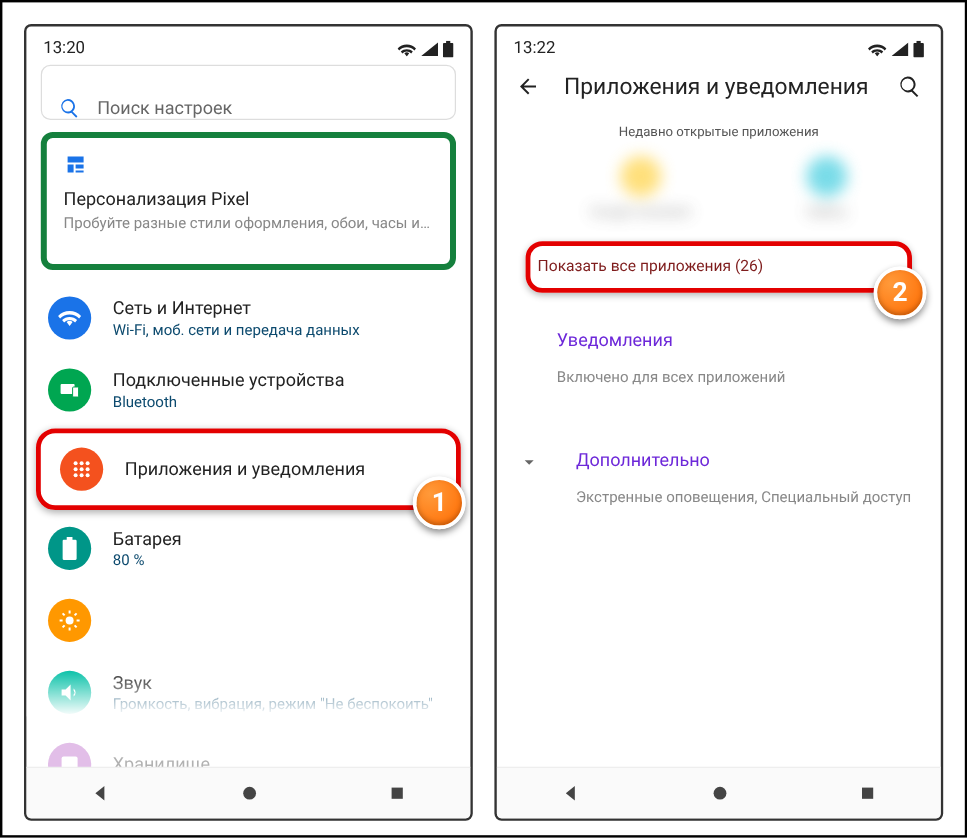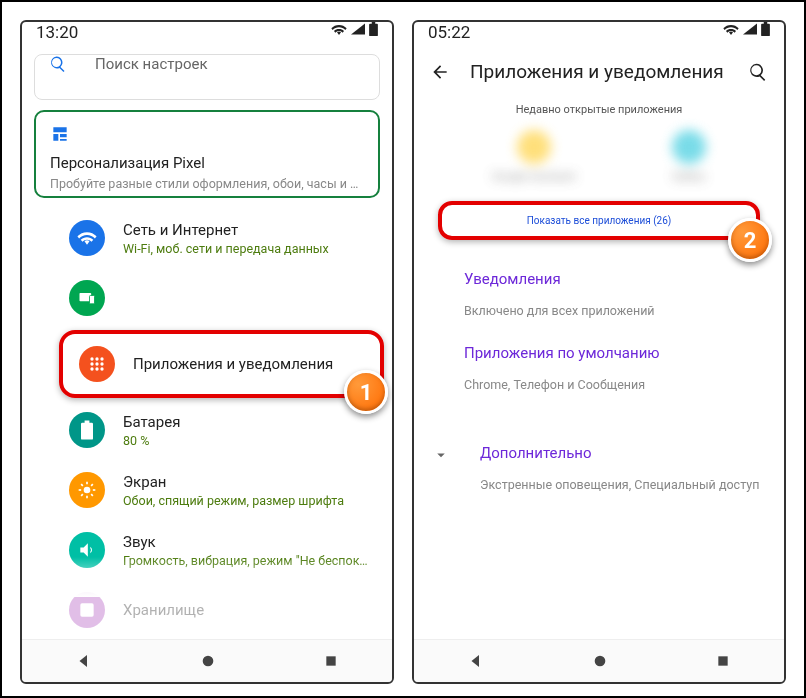--- a/index.html
+++ b/index.html
@@ -22,67 +22,67 @@
     background: #fff;
     position: relative;
     display: flex;
     flex-direction: column;
     overflow: hidden;
   }
   
   .status {
     height: 26px;
     display: flex;
-    align-items: flex-start;
+    align-items: flex-end;
     justify-content: space-between;
     padding: 0 14px;
-    font-size: 17px;
+    font-size: 14px;
     color: #222;
   }
   .status-icons { display:flex; gap:4px; align-items:center; }
   .status-icons svg { display:block; }
 
   
   .search-box {
     margin: 6px 12px 10px;
     border: 1px solid #ddd;
     border-radius: 8px;
     height: 44px;
     display: flex;
-    align-items: flex-start;
+    align-items: flex-end;
     padding: 0 14px;
-    gap: 28px;
+    gap: 14px;
     color: #666;
     font-size: 15px;
   }
 
   .card {
     margin: 0 12px 10px;
-    border: 2px solid #15803d;
+    border: 5px solid #15803d;
     border-radius: 10px;
-    padding: 12px 14px 5px;
+    padding: 12px 14px 26px;
   }
   .card-title { font-size: 15px; color:#222; margin-top:6px; }
   .card-sub   { font-size: 12.5px; color:#888; margin-top:4px; white-space:nowrap; overflow:hidden; text-overflow:ellipsis; }
 
-  .list { flex:1; overflow:hidden;padding-left:29px; }
+  .list { flex:1; overflow:hidden; }
   .item {
     display:flex;
     align-items:center;
     padding: 12px 18px;
     gap:18px;
   }
   .icon-circle {
     width:36px; height:36px; border-radius:50%;
     display:flex; align-items:center; justify-content:center;
     flex:0 0 36px;
   }
   .item-text { flex:1; min-width:0; }
   .item-title{ font-size:15px; color:#222; }
-  .item-sub  { font-size:12.5px; color:#4d7c0f; margin-top:2px; white-space:nowrap; overflow:hidden; text-overflow:ellipsis; }
+  .item-sub  { font-size:12.5px; color:#0c4a6e; margin-top:2px; white-space:nowrap; overflow:hidden; text-overflow:ellipsis; }
 
   .highlight {
     border: 4px solid #e30000;
     border-radius: 16px;
     margin: 2px 8px;
     padding: 8px 10px;
     box-shadow: 0 2px 6px rgba(0,0,0,.3);
     position:relative;
   }
 
@@ -139,23 +139,22 @@
   .recent-dot.a { background:#ffd54f; }
   .recent-dot.b { background:#4dd0e1; }
 
   .show-all-wrap {
     position:relative;
     margin: 6px 24px 18px;
   }
   .show-all {
     border:4px solid #e30000;
     border-radius:14px;
-    text-align:center;
-    color:#1d4ed8;
-    font-size:10px;
+    color:#7f1d1d;
+    font-size:13px;
     padding:10px 6px;
     box-shadow: 0 2px 6px rgba(0,0,0,.3);
   }
 
   .rows { padding: 0 0 0 0; }
   .row {
     padding: 12px 24px 14px 50px;
   }
   .row-title { font-size:15px; color:#6d28d9; }
   .row-sub   { font-size:12.5px; color:#888; margin-top:15px; }
@@ -223,20 +222,24 @@
         <div class="item-sub">Wi-Fi, моб. сети и передача данных</div>
       </span>
     </div>
 
     <div class="item">
       <span class="icon-circle" style="background:#00a651">
         <svg width="20" height="20" viewBox="0 0 24 24">
             <rect x="3" y="6" width="14" height="10" rx="1" fill="#fff"></rect>
             <rect x="15" y="9" width="6" height="10" rx="1" fill="#fff" stroke="#00a651"></rect>
           </svg>
+      </span>
+      <span class="item-text">
+        <div class="item-title">Подключенные устройства</div>
+        <div class="item-sub">Bluetooth</div>
       </span>
     </div>
 
     <div class="highlight">
       <div class="item" style="padding:4px 6px">
         <span class="icon-circle" style="background:#f4511e">
           <svg width="20" height="20" viewBox="0 0 24 24">
               <g fill="#fff">
                 <circle cx="6" cy="6" r="2"></circle>
                 <circle cx="12" cy="6" r="2"></circle>
@@ -278,24 +281,20 @@
               <line x1="12" y1="19" x2="12" y2="22"></line>
               <line x1="2" y1="12" x2="5" y2="12"></line>
               <line x1="19" y1="12" x2="22" y2="12"></line>
               <line x1="5" y1="5" x2="7" y2="7"></line>
               <line x1="17" y1="17" x2="19" y2="19"></line>
               <line x1="5" y1="19" x2="7" y2="17"></line>
               <line x1="17" y1="7" x2="19" y2="5"></line>
             </g>
           </svg>
       </span>
-      <span class="item-text">
-        <div class="item-title">Экран</div>
-        <div class="item-sub">Обои, спящий режим, размер шрифта</div>
-      </span>
     </div>
 
     <div class="item">
       <span class="icon-circle" style="background:#00bfa5">
         <svg width="20" height="20" viewBox="0 0 24 24">
             <path fill="#fff" d="M4 9v6h4l5 5V4L8 9H4zM16 8a5 5 0 010 8v-2a3 3 0 000-4z"></path>
           </svg>
       </span>
       <span class="item-text">
         <div class="item-title">Звук</div>
@@ -325,21 +324,21 @@
         <circle cx="12" cy="12" r="8" fill="#444"></circle>
       </svg>
     <svg width="16" height="16" viewBox="0 0 24 24">
         <rect x="5" y="5" width="14" height="14" fill="#444"></rect>
       </svg>
   </div>
 </div>
 
 <div class="phone">
   <div class="status">
-    <span>05:22</span>
+    <span>13:22</span>
     <span class="status-icons">
       <svg width="16" height="12" viewBox="0 0 24 18">
           <path fill="#222" d="M12 18l-3-4c1-1 2-1.3 3-1.3s2 .3 3 1.3zM12 9c-3 0-5.5 1-7.5 3l2 2.5C8 13 10 12 12 12s4 1 5.5 2.5l2-2.5C17.5 10 15 9 12 9zM12 3C7.5 3 3.5 4.8.5 8l2 2.5C5 8 8.3 6.5 12 6.5S19 8 21.5 10.5l2-2.5C20.5 4.8 16.5 3 12 3z"></path>
         </svg>
       <svg width="14" height="12" viewBox="0 0 20 16">
           <path fill="#222" d="M0 16h20V0z"></path>
         </svg>
       <svg width="9" height="14" viewBox="0 0 10 16">
           <path fill="#222" d="M3 0h4v2h2a1 1 0 011 1v12a1 1 0 01-1 1H1a1 1 0 01-1-1V3a1 1 0 011-1h2z"></path>
         </svg>
@@ -373,24 +372,20 @@
     <div class="show-all">Показать все приложения (26)</div>
     <div class="step-badge" style="right:-12px; bottom:-22px">2</div>
   </div>
 
   <div class="rows">
     <div class="row">
       <div class="row-title">Уведомления</div>
       <div class="row-sub">Включено для всех приложений</div>
     </div>
     <div class="row">
-      <div class="row-title">Приложения по умолчанию</div>
-      <div class="row-sub">Chrome, Телефон и Сообщения</div>
-    </div>
-    <div class="row">
     </div>
     <div class="row withchev">
       <svg class="chev" width="18" height="18" viewBox="0 0 24 24">
           <path fill="#666" d="M7 10l5 5 5-5z"></path>
         </svg>
       <div class="row-title">Дополнительно</div>
       <div class="row-sub">Экстренные оповещения, Специальный доступ</div>
     </div>
   </div>
 

